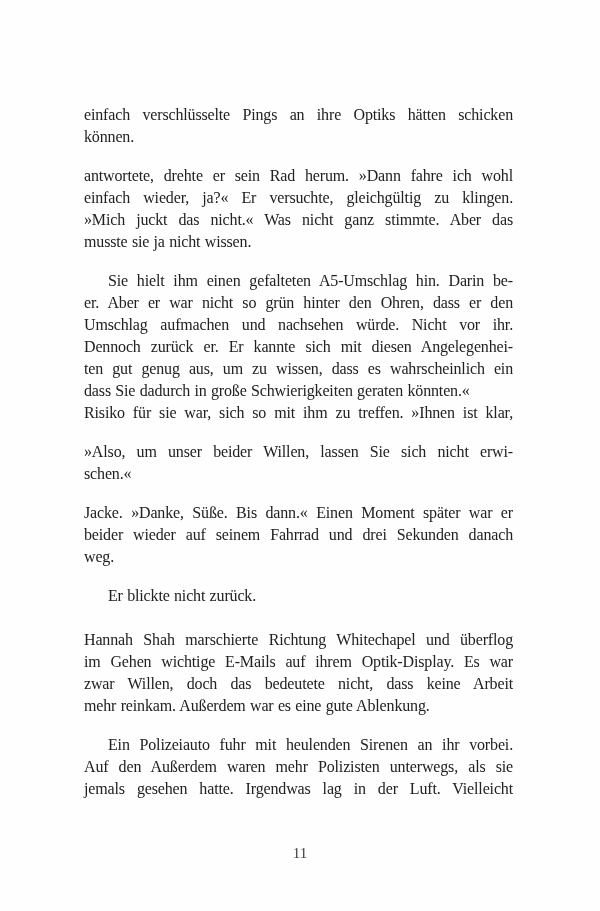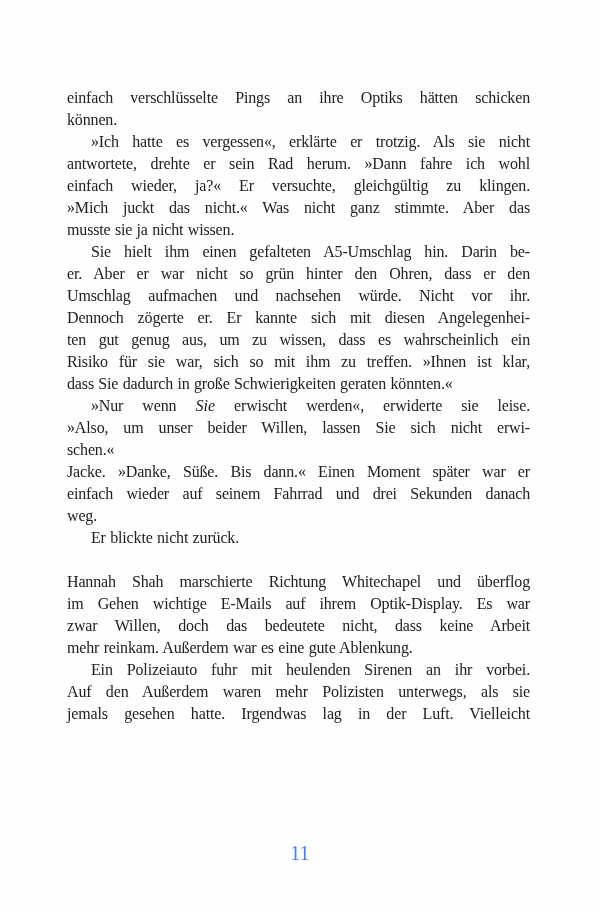--- a/index.html
+++ b/index.html
@@ -19,21 +19,21 @@
     position: absolute;
     inset: 0;
   }
   .text-block {
     position: absolute;
     left: 67px;
     top: 87px;
     width: 463px;
   }
   .paragraph {
-    margin: 0;
+    margin: 17px;
     padding: 0;
   }
   .paragraph.space-before {
     margin-top: 22px;
   }
   .line {
     font-size: 16px;
     line-height: 22px;
     height: 22px;
     letter-spacing: -0.15px;
@@ -53,58 +53,56 @@
   .line i {
     font-style: italic;
     letter-spacing: 0;
   }
   .page-number {
     position: absolute;
     top: 843px;
     left: 0;
     width: 600px;
     text-align: center;
-    font-size: 20px;
+    font-size: 15px;
     line-height: 20px;
-    color: #3b82f6;
+    color: #404040;
   }
 </style>
 </head>
 <body>
 
 <div class="page">
   <div class="text-block">
       <div class="paragraph">
         <div class="line just">einfach verschlüsselte Pings an ihre Optiks hätten schicken</div>
         <div class="line">können.</div>
       </div>
       <div class="paragraph">
-        <div class="line just indent">»Ich hatte es vergessen«, erklärte er trotzig. Als sie nicht</div>
         <div class="line just">antwortete, drehte er sein Rad herum. »Dann fahre ich wohl</div>
         <div class="line just">einfach wieder, ja?« Er versuchte, gleichgültig zu klingen.</div>
         <div class="line just">»Mich juckt das nicht.« Was nicht ganz stimmte. Aber das</div>
         <div class="line">musste sie ja nicht wissen.</div>
       </div>
       <div class="paragraph">
         <div class="line just indent">Sie hielt ihm einen gefalteten A5-Umschlag hin. Darin be-</div>
         <div class="line just">er. Aber er war nicht so grün hinter den Ohren, dass er den</div>
         <div class="line just">Umschlag aufmachen und nachsehen würde. Nicht vor ihr.</div>
-        <div class="line just">Dennoch zögerte er. Er kannte sich mit diesen Angelegenhei-</div>
+        <div class="line just">Dennoch zurück er. Er kannte sich mit diesen Angelegenhei-</div>
         <div class="line just">ten gut genug aus, um zu wissen, dass es wahrscheinlich ein</div>
+        <div class="line">dass Sie dadurch in große Schwierigkeiten geraten könnten.«</div>
         <div class="line just">Risiko für sie war, sich so mit ihm zu treffen. »Ihnen ist klar,</div>
-        <div class="line">dass Sie dadurch in große Schwierigkeiten geraten könnten.«</div>
       </div>
       <div class="paragraph">
-        <div class="line just indent"><span>»Nur wenn </span><i>Sie</i><span> erwischt werden«, erwiderte sie leise.</span></div>
         <div class="line just">»Also, um unser beider Willen, lassen Sie sich nicht erwi-</div>
         <div class="line">schen.«</div>
       </div>
       <div class="paragraph">
         <div class="line just">Jacke. »Danke, Süße. Bis dann.« Einen Moment später war er</div>
-        <div class="line just">einfach wieder auf seinem Fahrrad und drei Sekunden danach</div>
+        <div class="line just">beider wieder auf seinem Fahrrad und drei Sekunden danach</div>
         <div class="line">weg.</div>
       </div>
       <div class="paragraph">
         <div class="line indent">Er blickte nicht zurück.</div>
       </div>
       <div class="paragraph space-before">
         <div class="line just">Hannah Shah marschierte Richtung Whitechapel und überflog</div>
         <div class="line just">im Gehen wichtige E-Mails auf ihrem Optik-Display. Es war</div>
         <div class="line just">zwar Willen, doch das bedeutete nicht, dass keine Arbeit</div>
         <div class="line">mehr reinkam. Außerdem war es eine gute Ablenkung.</div>

